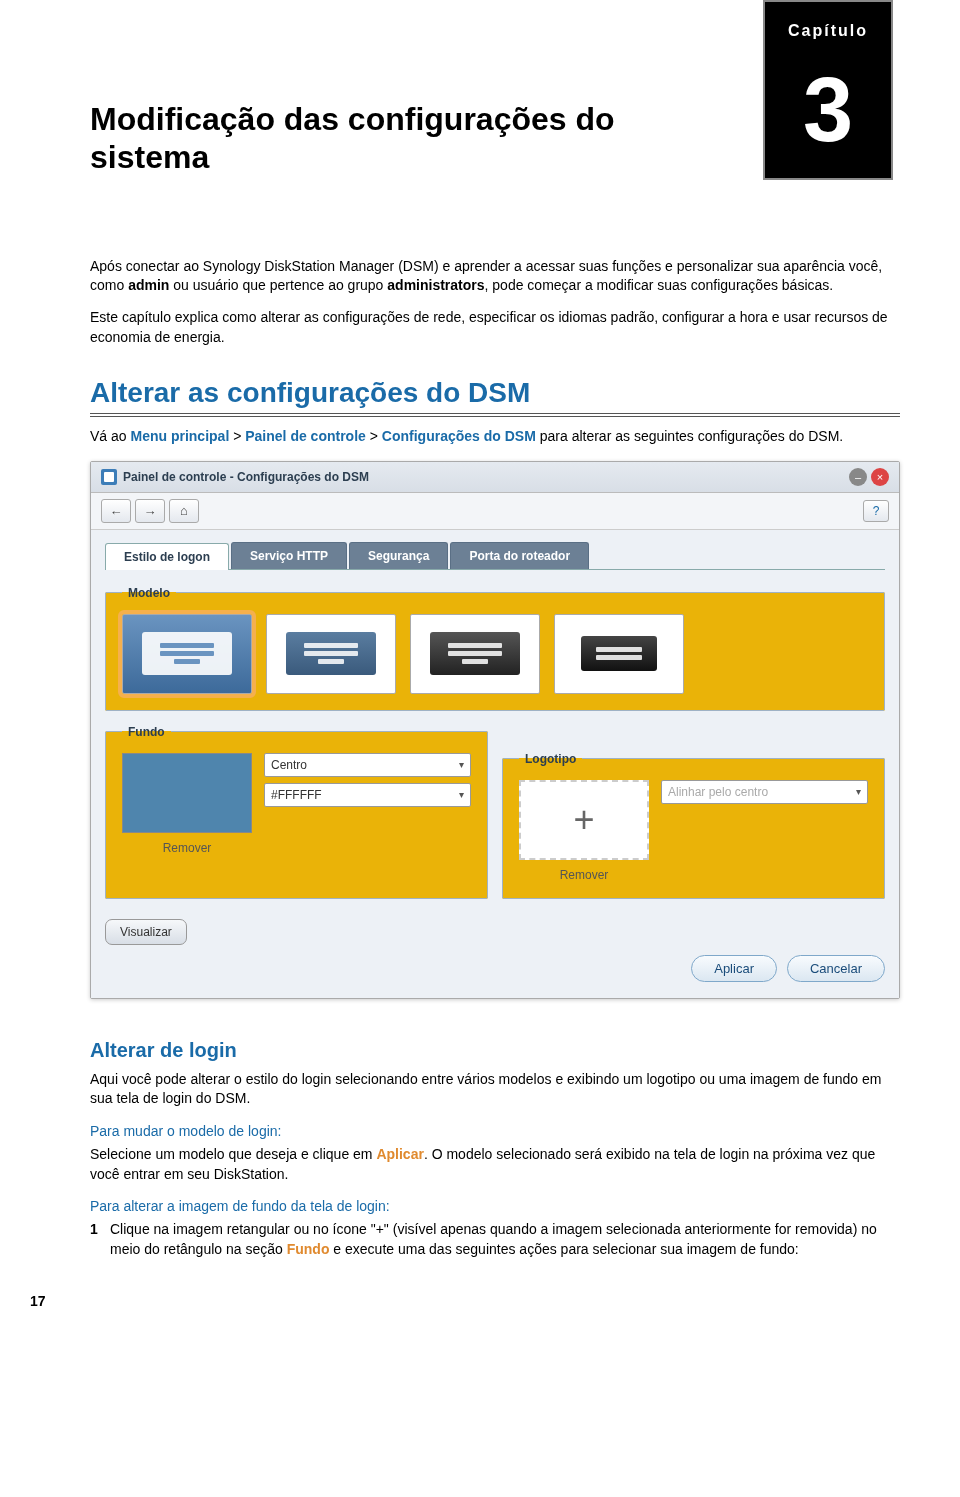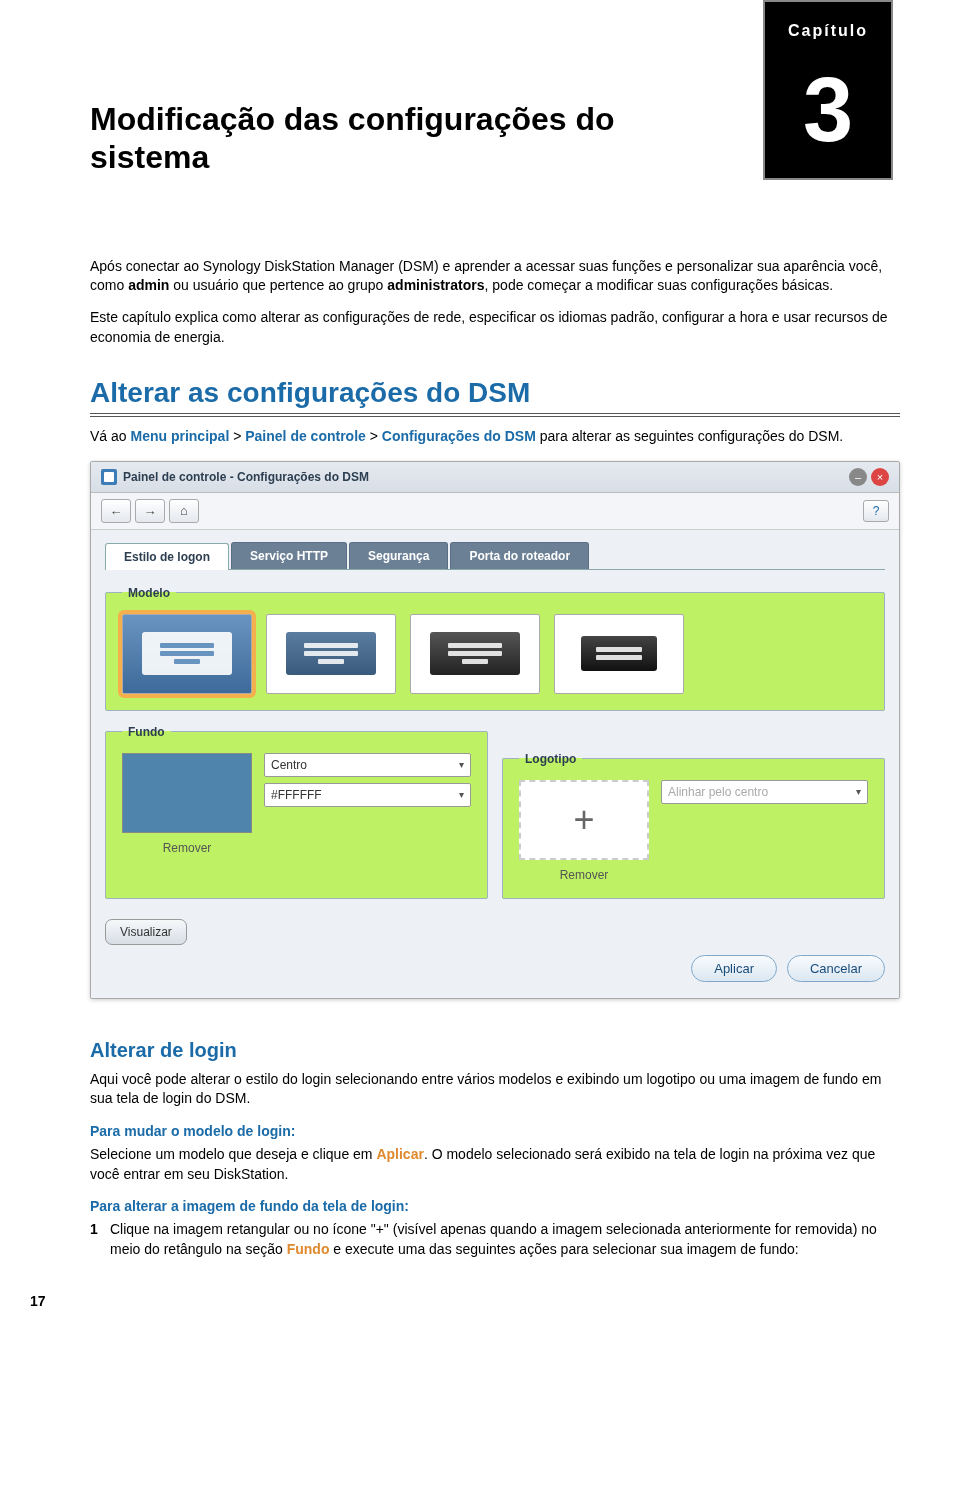--- a/index.html
+++ b/index.html
@@ -7,21 +7,21 @@
   .page { padding: 60px 60px 20px 90px; position: relative; }
   .chapter-box { position: absolute; top: 0; right: 67px; width: 130px; height: 180px; background: #000; color: #fff; text-align: center; border: 2px solid #888; }
   .chapter-label { padding-top: 20px; font-size: 16px; font-weight: bold; letter-spacing: 2px; }
   .chapter-num { font-size: 90px; font-weight: bold; line-height: 1; margin-top: 25px; }
   h1.page-title { font-size: 32px; font-weight: bold; max-width: 600px; line-height: 1.2; margin-top: 40px; margin-bottom: 80px; }
   p.body { font-size: 14px; line-height: 1.4; margin-bottom: 12px; }
   .bold { font-weight: bold; }
   h2.section-heading { color: #1a6ba8; font-size: 28px; font-weight: bold; margin-top: 30px; padding-bottom: 4px; border-bottom: 4px double #555; margin-bottom: 10px; }
   .nav-bold { font-weight: bold; color: #1a6ba8; }
   h3.sub-heading { color: #1a6ba8; font-size: 20px; font-weight: bold; margin-top: 40px; margin-bottom: 8px; }
-  h4.step-heading { color: #1a6ba8; font-size: 14px; font-weight: bold; margin-top: 14px; margin-bottom: 6px; }
+  h4.step-heading { color: #1a6ba8; font-size: 14px; font-weight: normal; margin-top: 14px; margin-bottom: 6px; }
   .accent-orange { color: #e08a2f; font-weight: bold; }
   ol.numlist { list-style: none; counter-reset: item; }
   ol.numlist li { position: relative; padding-left: 20px; font-size: 14px; line-height: 1.4; }
   ol.numlist li::before { content: counter(item); counter-increment: item; position: absolute; left: 0; font-weight: bold; }
 
   
   .panel { margin-top: 14px; border: 1px solid #aaa; background: #e7ecf1; border-radius: 2px; box-shadow: 0 1px 4px rgba(0,0,0,0.2); font-size: 12px; color: #333; }
   .panel-titlebar { display: flex; align-items: center; justify-content: space-between; padding: 6px 10px; background: linear-gradient(#e5eaf0, #d8dee6); border-bottom: 1px solid #bbb; }
   .panel-title-left { display: flex; align-items: center; gap: 6px; }
   .panel-title-icon { width: 16px; height: 16px; background: #3c7db8; border-radius: 2px; display: inline-block; position: relative; }
@@ -34,21 +34,21 @@
   .panel-toolbar { display: flex; align-items: center; justify-content: space-between; padding: 6px 10px; background: #f3f5f8; border-bottom: 1px solid #ccc; }
   .nav-btns { display: flex; gap: 4px; }
   .nav-btn { width: 30px; height: 24px; background: linear-gradient(#fff,#e4e8ee); border: 1px solid #aaa; border-radius: 3px; display: inline-flex; align-items: center; justify-content: center; font-size: 13px; color: #444; }
   .help-btn { width: 26px; height: 22px; background: linear-gradient(#fff,#e4e8ee); border: 1px solid #aaa; border-radius: 3px; display: inline-flex; align-items: center; justify-content: center; color: #1a6ba8; }
 
   .panel-body { padding: 12px 14px 16px; background: #edf1f6; }
   .tabs { display: flex; gap: 0; border-bottom: 1px solid #8aa; margin-bottom: 16px; }
   .tab { padding: 6px 18px; background: #6c8095; color: #ffffff; border: 1px solid #5a6f85; border-bottom: none; border-radius: 3px 3px 0 0; margin-right: 2px; font-weight: bold; font-size: 12px; }
   .tab.active { background: #fff; color: #2c3e50; border-color: #8aa; position: relative; top: 1px; }
 
-  fieldset { border: 1px solid #9fb2c5; border-radius: 2px; padding: 14px 16px 16px; margin-bottom: 14px; background: #bef264; }
+  fieldset { border: 1px solid #9fb2c5; border-radius: 2px; padding: 14px 16px 16px; margin-bottom: 14px; background: #eab308; }
   legend { padding: 0 6px; font-weight: bold; color: #2c3e50; font-size: 12px; }
 
   .modelo-row { display: flex; gap: 14px; }
   .model-thumb { width: 130px; height: 80px; border: 1px solid #aaa; border-radius: 2px; background: #fff; display: flex; align-items: center; justify-content: center; position: relative; overflow: hidden; }
   .model-thumb.selected { outline: 4px solid #f5b04d; }
   .thumb-inner { width: 70%; height: 55%; border-radius: 3px; display: flex; flex-direction: column; align-items: center; justify-content: center; gap: 3px; }
   .thumb-inner .line { width: 60%; height: 5px; background: rgba(255,255,255,0.85); border-radius: 1px; }
   .thumb-inner .line.short { width: 30%; }
   .t1 { background: linear-gradient(#6a94c0,#3d6a9a); } .t1 .thumb-inner { background: rgba(255,255,255,0.9); } .t1 .line { background: #6a94c0; }
   .t2 .thumb-inner { background: linear-gradient(#5a7da0,#3a5a7c); }

